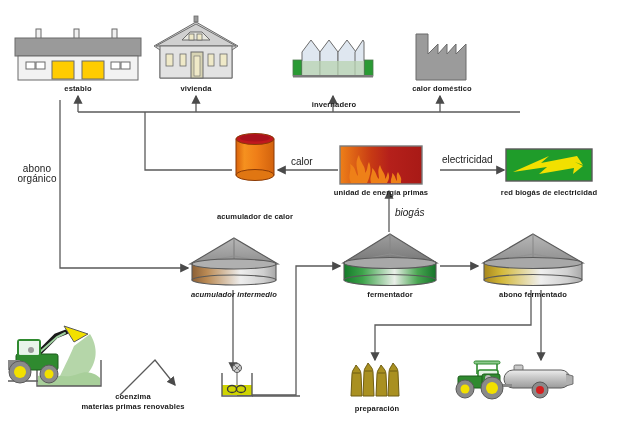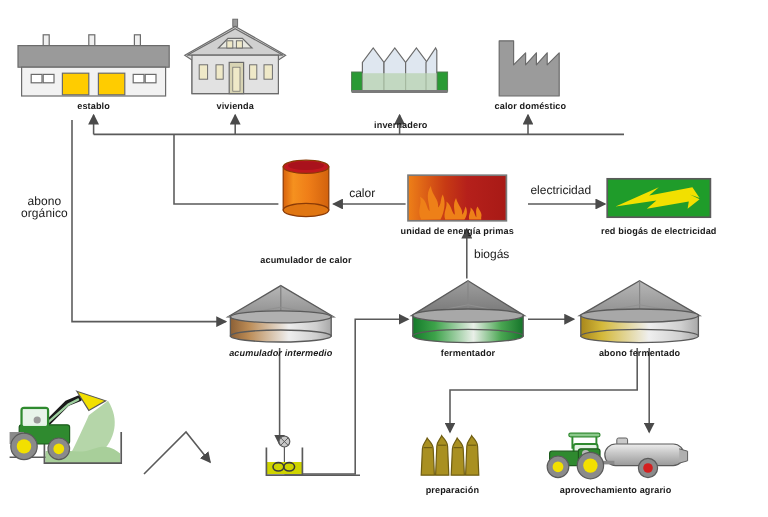--- a/index.html
+++ b/index.html
@@ -193,21 +193,21 @@
   <div class="node" style="left:505px;top:148px;">
     <svg width="88" height="34" viewBox="0 0 88 34">
       <rect x="1" y="1" width="86" height="32" fill="#1f9c2a" stroke="#5a5a5a" stroke-width="1.4"></rect>
       <path d="M8,24 L44,8 L36,15 L72,8 L78,17 L70,14 L78,18 L68,26 L69,20 L34,26 L42,19 Z" fill="#f2e000"></path>
     </svg>
   </div>
   <div class="lbl" style="left:486px;top:188px;width:126px;">red biogás de electricidad</div>
 
   <div class="flowlbl" style="left:291px;top:156px;">calor</div>
   <div class="flowlbl" style="left:442px;top:154px;">electricidad</div>
-  <div class="flowlbl" style="left:395px;top:207px;">biogás</div>
+  <div class="flowlbl" style="left:395px;top:207px;font-style:italic;">biogás</div>
 
   <div class="node" style="left:186px;top:234px;">
     <svg width="96" height="54" viewBox="0 0 96 54">
       <path d="M48,4 L92,30 L4,30 Z" fill="url(#gDome)" stroke="#5a5a5a" stroke-width="1.1"></path>
       <path d="M48,4 L48,30" stroke="#7d7d7d" stroke-width="1"></path>
       <path d="M4,30 L48,22 L92,30" fill="none" stroke="#8f8f8f" stroke-width=".8"></path>
       <rect x="6" y="30" width="84" height="16" fill="url(#gManure)" stroke="#5a5a5a" stroke-width="1.1"></rect>
       <ellipse cx="48" cy="46" rx="42" ry="5" fill="url(#gManure)" stroke="#5a5a5a" stroke-width="1.1"></ellipse>
       <ellipse cx="48" cy="30" rx="42" ry="5" fill="#b0b0b0" stroke="#5a5a5a" stroke-width="1.1"></ellipse>
     </svg>
@@ -255,20 +255,24 @@
       <rect x="14" y="20" width="22" height="16" rx="2" fill="#d9efdc" stroke="#2f8a2f" stroke-width="2"></rect>
       <rect x="15" y="21" width="20" height="13" fill="#e8f4ea" stroke="none"></rect>
       <circle cx="27" cy="30" r="3" fill="#9a9a9a"></circle>
       <rect x="4" y="40" width="12" height="10" fill="#8a8a8a"></rect>
 
       <circle cx="16" cy="52" r="11" fill="#8a8a8a" stroke="#5a5a5a" stroke-width="1"></circle>
       <circle cx="16" cy="52" r="6" fill="#f2e000"></circle>
       <circle cx="45" cy="54" r="9" fill="#8a8a8a" stroke="#5a5a5a" stroke-width="1"></circle>
       <circle cx="45" cy="54" r="4.5" fill="#f2e000"></circle>
     </svg>
+  </div>
+  <div class="lbl2" style="left:44px;top:392px;width:178px;text-align:center;">
+    <span>coenzima</span><br>
+    <span>materias primas renovables</span>
   </div>
 
   <div class="node" style="left:214px;top:363px;">
     <svg width="46" height="36" viewBox="0 0 46 36">
       <circle cx="23" cy="5" r="4.5" fill="#c9c9c9" stroke="#5a5a5a" stroke-width="1"></circle>
       <path d="M20,2 L26,8 M26,2 L20,8" stroke="#5a5a5a" stroke-width=".8"></path>
       <path d="M23,9.5 L23,24" stroke="#5a5a5a" stroke-width="1"></path>
       <rect x="8" y="22" width="30" height="10" fill="#cfd400" stroke="none"></rect>
       <path d="M8,10 L8,33 L38,33 L38,10" fill="none" stroke="#5a5a5a" stroke-width="1.4"></path>
       <ellipse cx="18" cy="26" rx="4.5" ry="3.5" fill="none" stroke="#3a3a3a" stroke-width="1.3"></ellipse>
@@ -309,15 +313,14 @@
       <rect x="26" y="12" width="20" height="12" rx="2" fill="#e4f3e4" stroke="#2f8a2f" stroke-width="1.6"></rect>
       <rect x="6" y="18" width="26" height="12" rx="2" fill="#2f8a2f" stroke="#1d5c1d" stroke-width="1"></rect>
       <rect x="30" y="16" width="18" height="12" rx="2" fill="#2f8a2f" stroke="#1d5c1d" stroke-width="1"></rect>
       <circle cx="36" cy="20" r="3" fill="#b8b8b8"></circle>
       <circle cx="13" cy="31" r="9" fill="#8a8a8a" stroke="#5a5a5a" stroke-width="1"></circle>
       <circle cx="13" cy="31" r="4.5" fill="#f2e000"></circle>
       <circle cx="40" cy="30" r="11" fill="#8a8a8a" stroke="#5a5a5a" stroke-width="1"></circle>
       <circle cx="40" cy="30" r="6" fill="#f2e000"></circle>
     </svg>
   </div>
-  <div class="lbl" style="left:443px;top:404px;width:140px;">aprovechamiento agrario</div>
 
 </div>
 
 </body></html>

